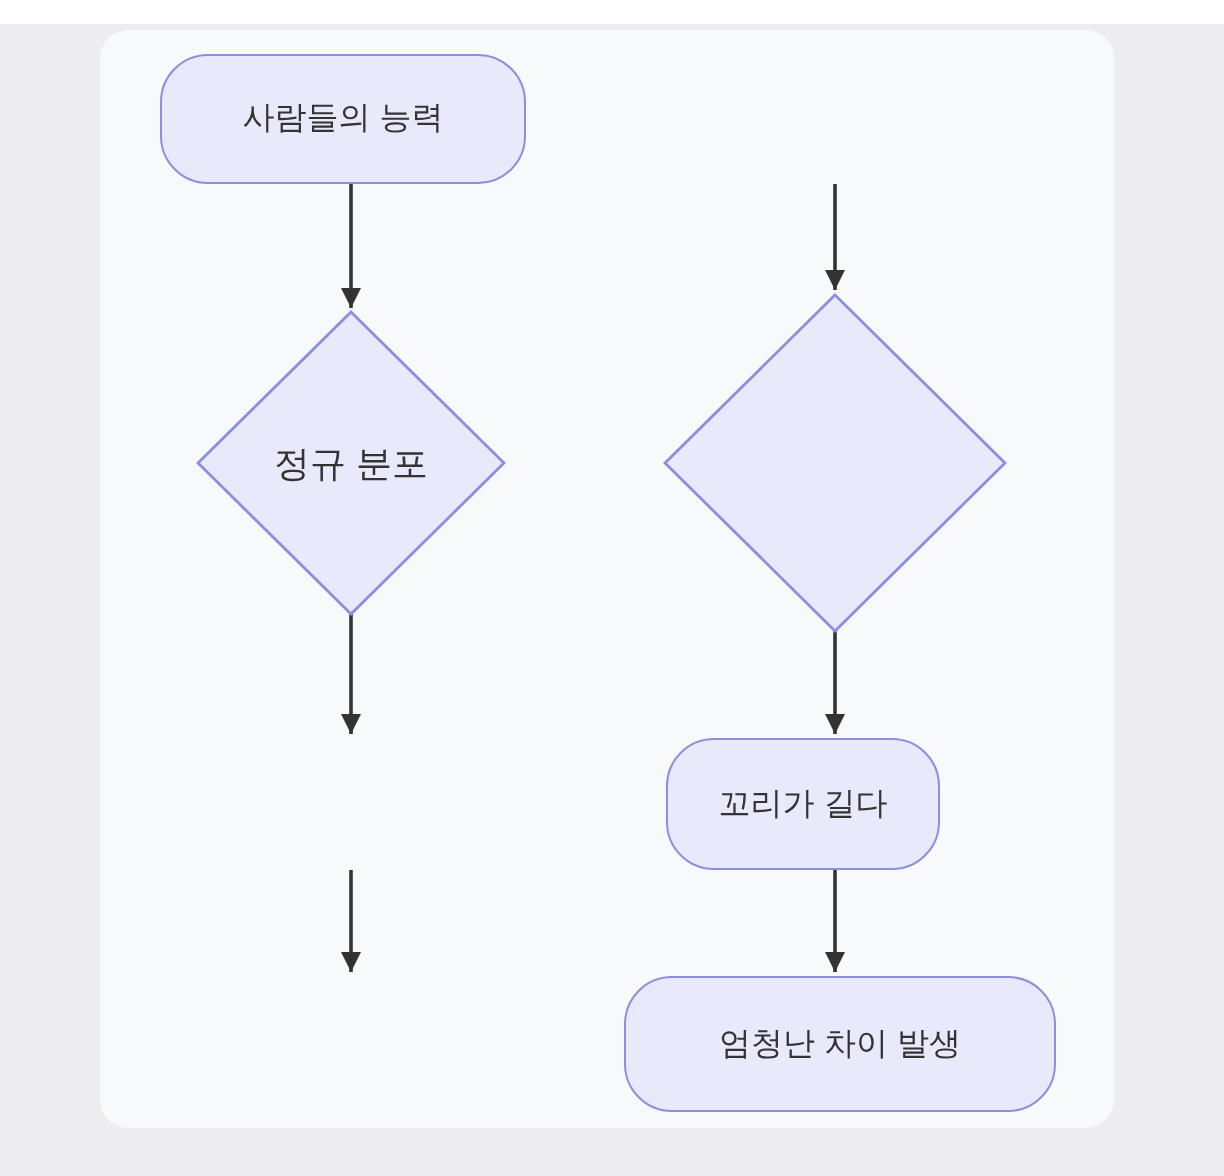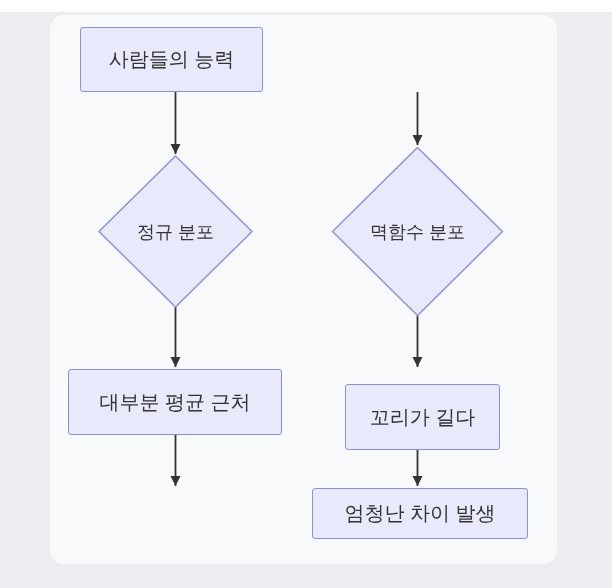--- a/index.html
+++ b/index.html
@@ -38,44 +38,44 @@
   .arrowhead{ fill:var(--arrow); }
   .diamond{
     fill:var(--node-fill);
     stroke:var(--node-border);
     stroke-width:1.4;
   }
   .node{
     position:absolute;
     background:var(--node-fill);
     border:1.4px solid var(--node-border);
-    border-radius:3px;
+    border-radius:24px;
     display:flex;align-items:center;justify-content:center;
     color:var(--text);
-    font-size:20px;
+    font-size:16px;
     text-align:center;
     white-space:nowrap;
   }
   .diamond-label{
     position:absolute;
     display:flex;align-items:center;justify-content:center;
     color:var(--text);
     font-size:18px;
     text-align:center;
     white-space:nowrap;
   }
   
   .n-l1{left:80px;top:27px;width:183px;height:65px;}
   .n-l3{left:68px;top:369px;width:214px;height:66px;}
   .n-l4{left:88px;top:488px;width:175px;height:65px;}
   .d-l-label{left:100px;top:214px;width:151px;height:35px;}
   
   .n-r1{left:298px;top:27px;width:239px;height:65px;}
-  .n-r3{left:333px;top:384px;width:155px;height:66px;margin-left:12px;}
-  .n-r4{left:312px;top:488px;width:216px;height:51px;}
+  .n-r3{left:333px;top:369px;width:137px;height:66px;}
+  .n-r4{left:312px;top:488px;width:216px;height:68px;}
   .d-r-label{left:332px;top:214px;width:171px;height:35px;}
 </style>
 </head>
 <body>
 
 <div class="stage">
   <div class="page-bg"></div>
   <div class="card"></div>
 
   <svg class="diagram-svg" viewBox="0 0 612 588" xmlns="http://www.w3.org/2000/svg">
@@ -92,18 +92,16 @@
     <path class="edge" d="M417.5,92 L417.5,145" marker-end="url(#ah)"></path>
     <path class="edge" d="M417.5,315.5 L417.5,367" marker-end="url(#ah)"></path>
     <path class="edge" d="M417.5,435 L417.5,486" marker-end="url(#ah)"></path>
 
     <polygon class="diamond" points="175.5,156 252,231.5 175.5,307 99,231.5"></polygon>
     <polygon class="diamond" points="417.5,147.5 502.5,231.5 417.5,315.5 332.5,231.5"></polygon>
   </svg>
 
   <div class="node n-l1">사람들의 능력</div>
   <div class="diamond-label d-l-label">정규 분포</div>
-  <div class="node n-l3">대부분 평균 근처</div>
 
-  <div class="diamond-label d-r-label">멱함수 분포</div>
   <div class="node n-r3">꼬리가 길다</div>
   <div class="node n-r4">엄청난 차이 발생</div>
 </div>
 
 </body></html>

